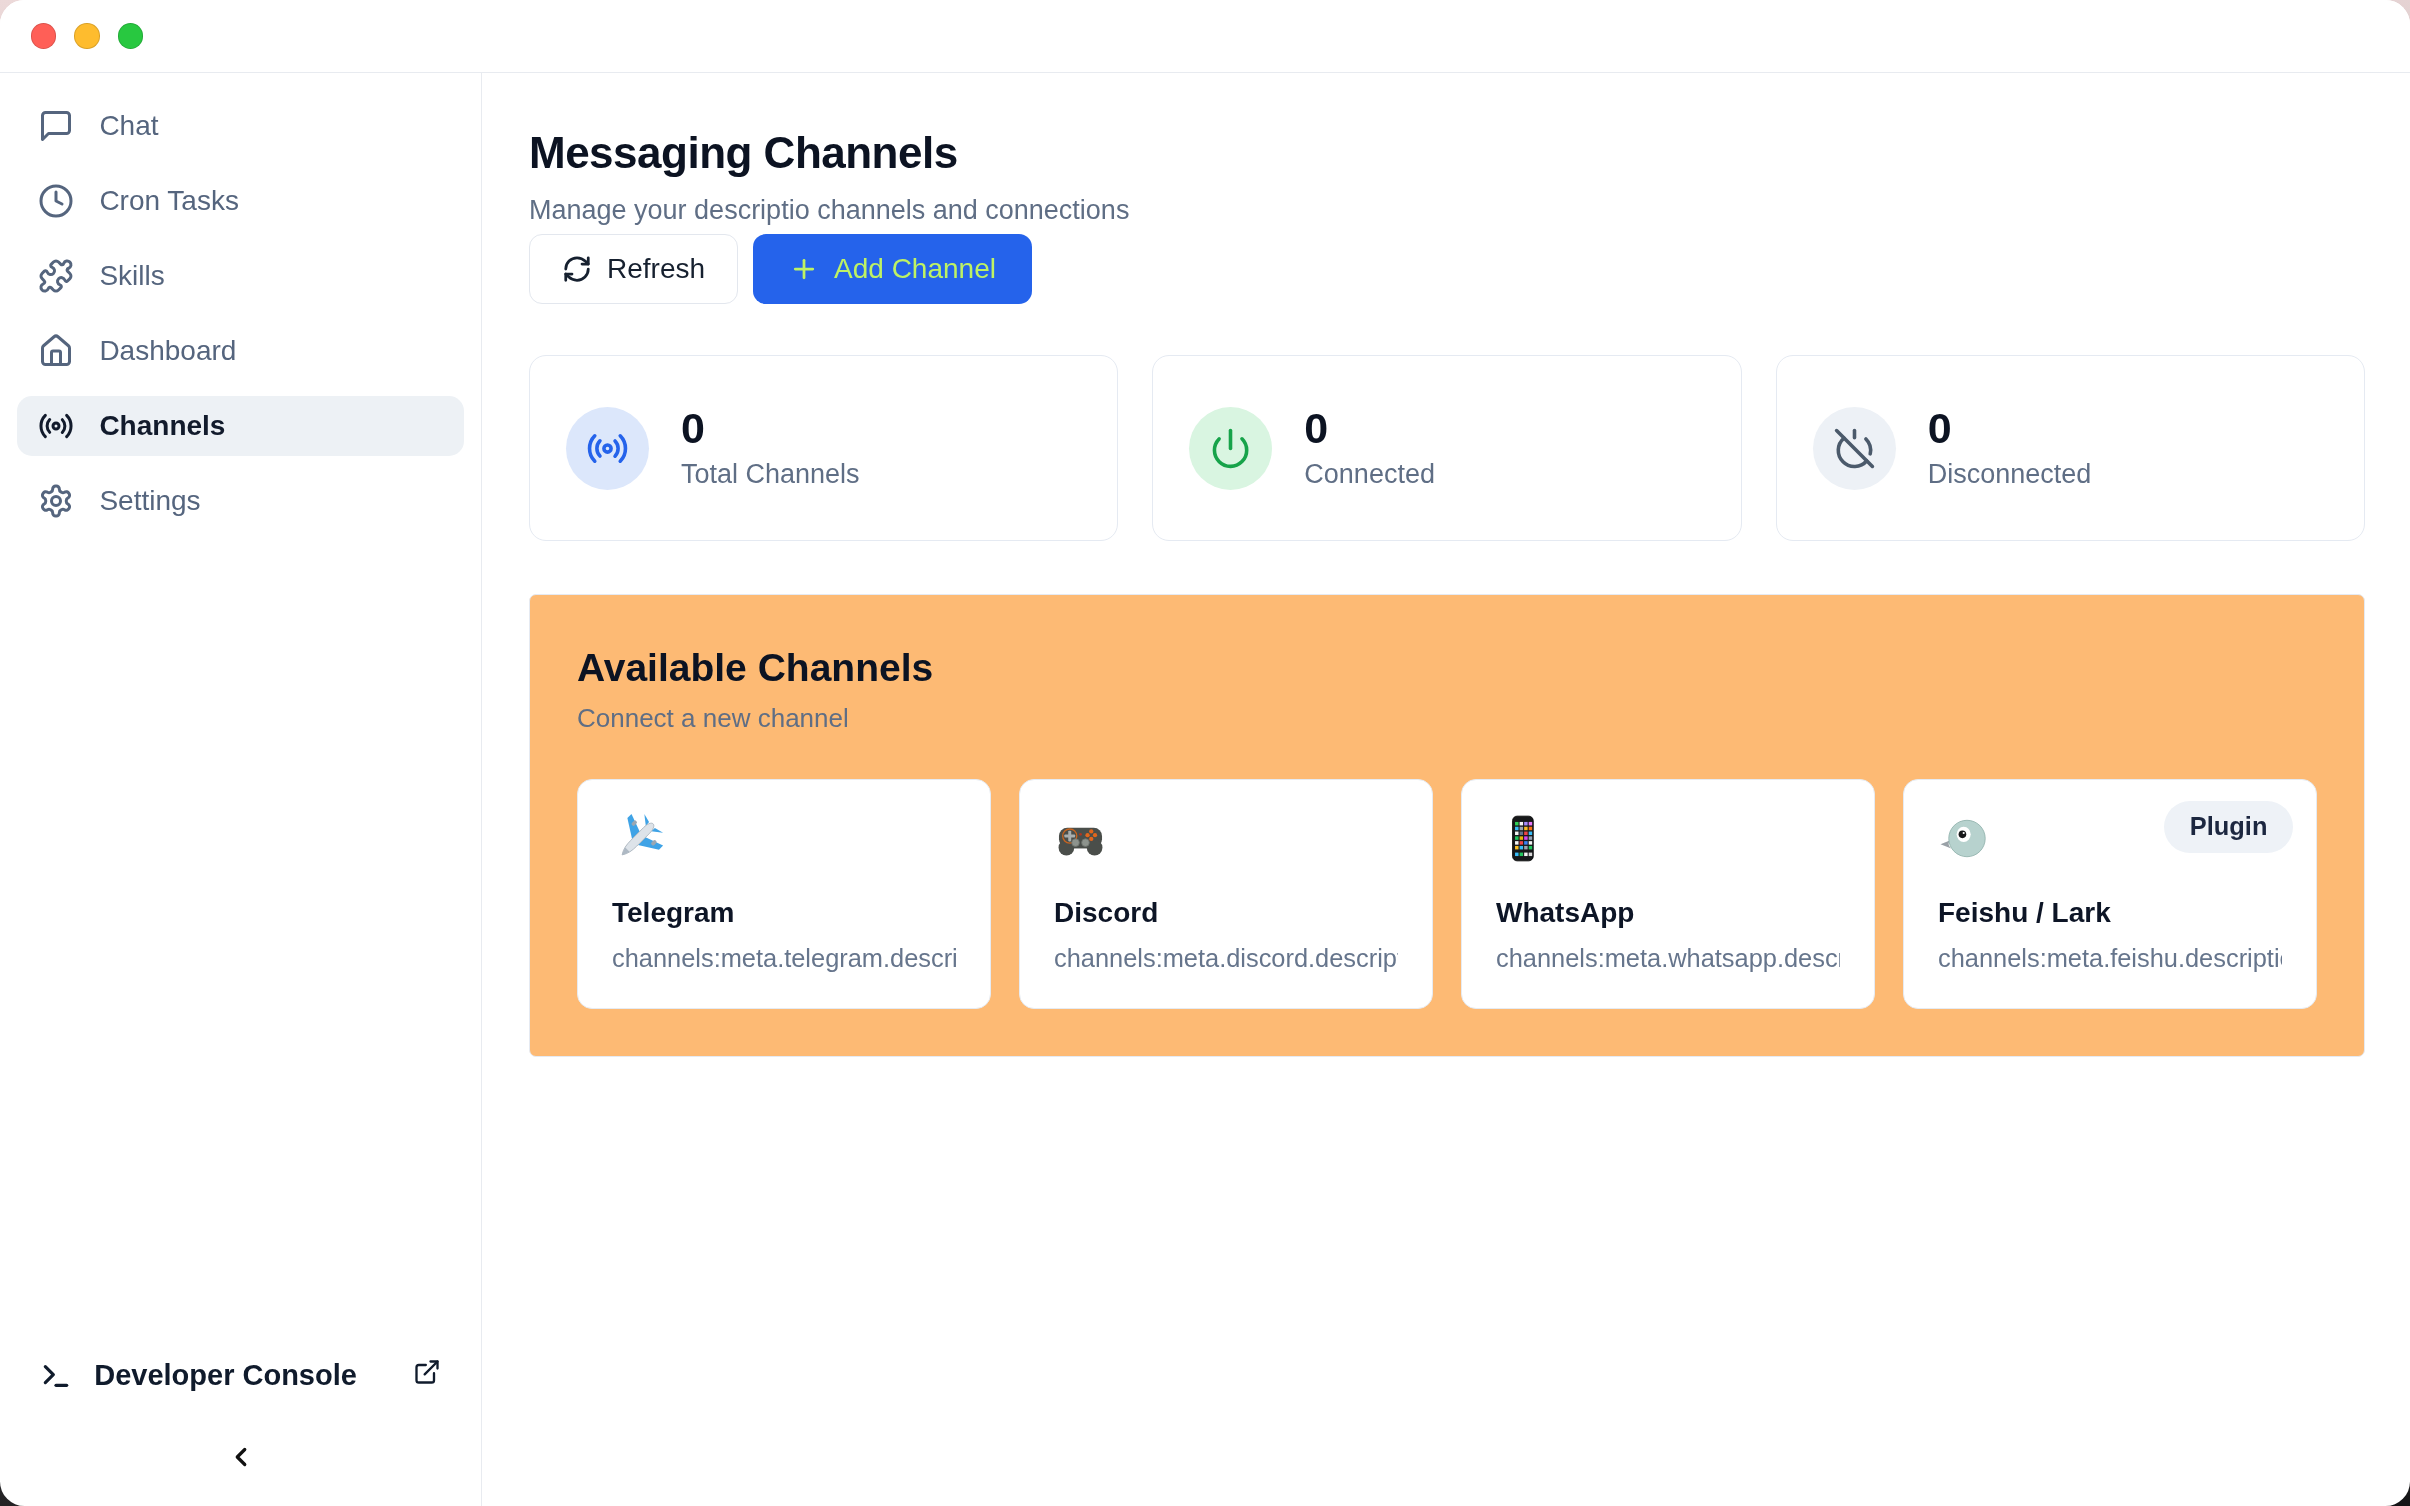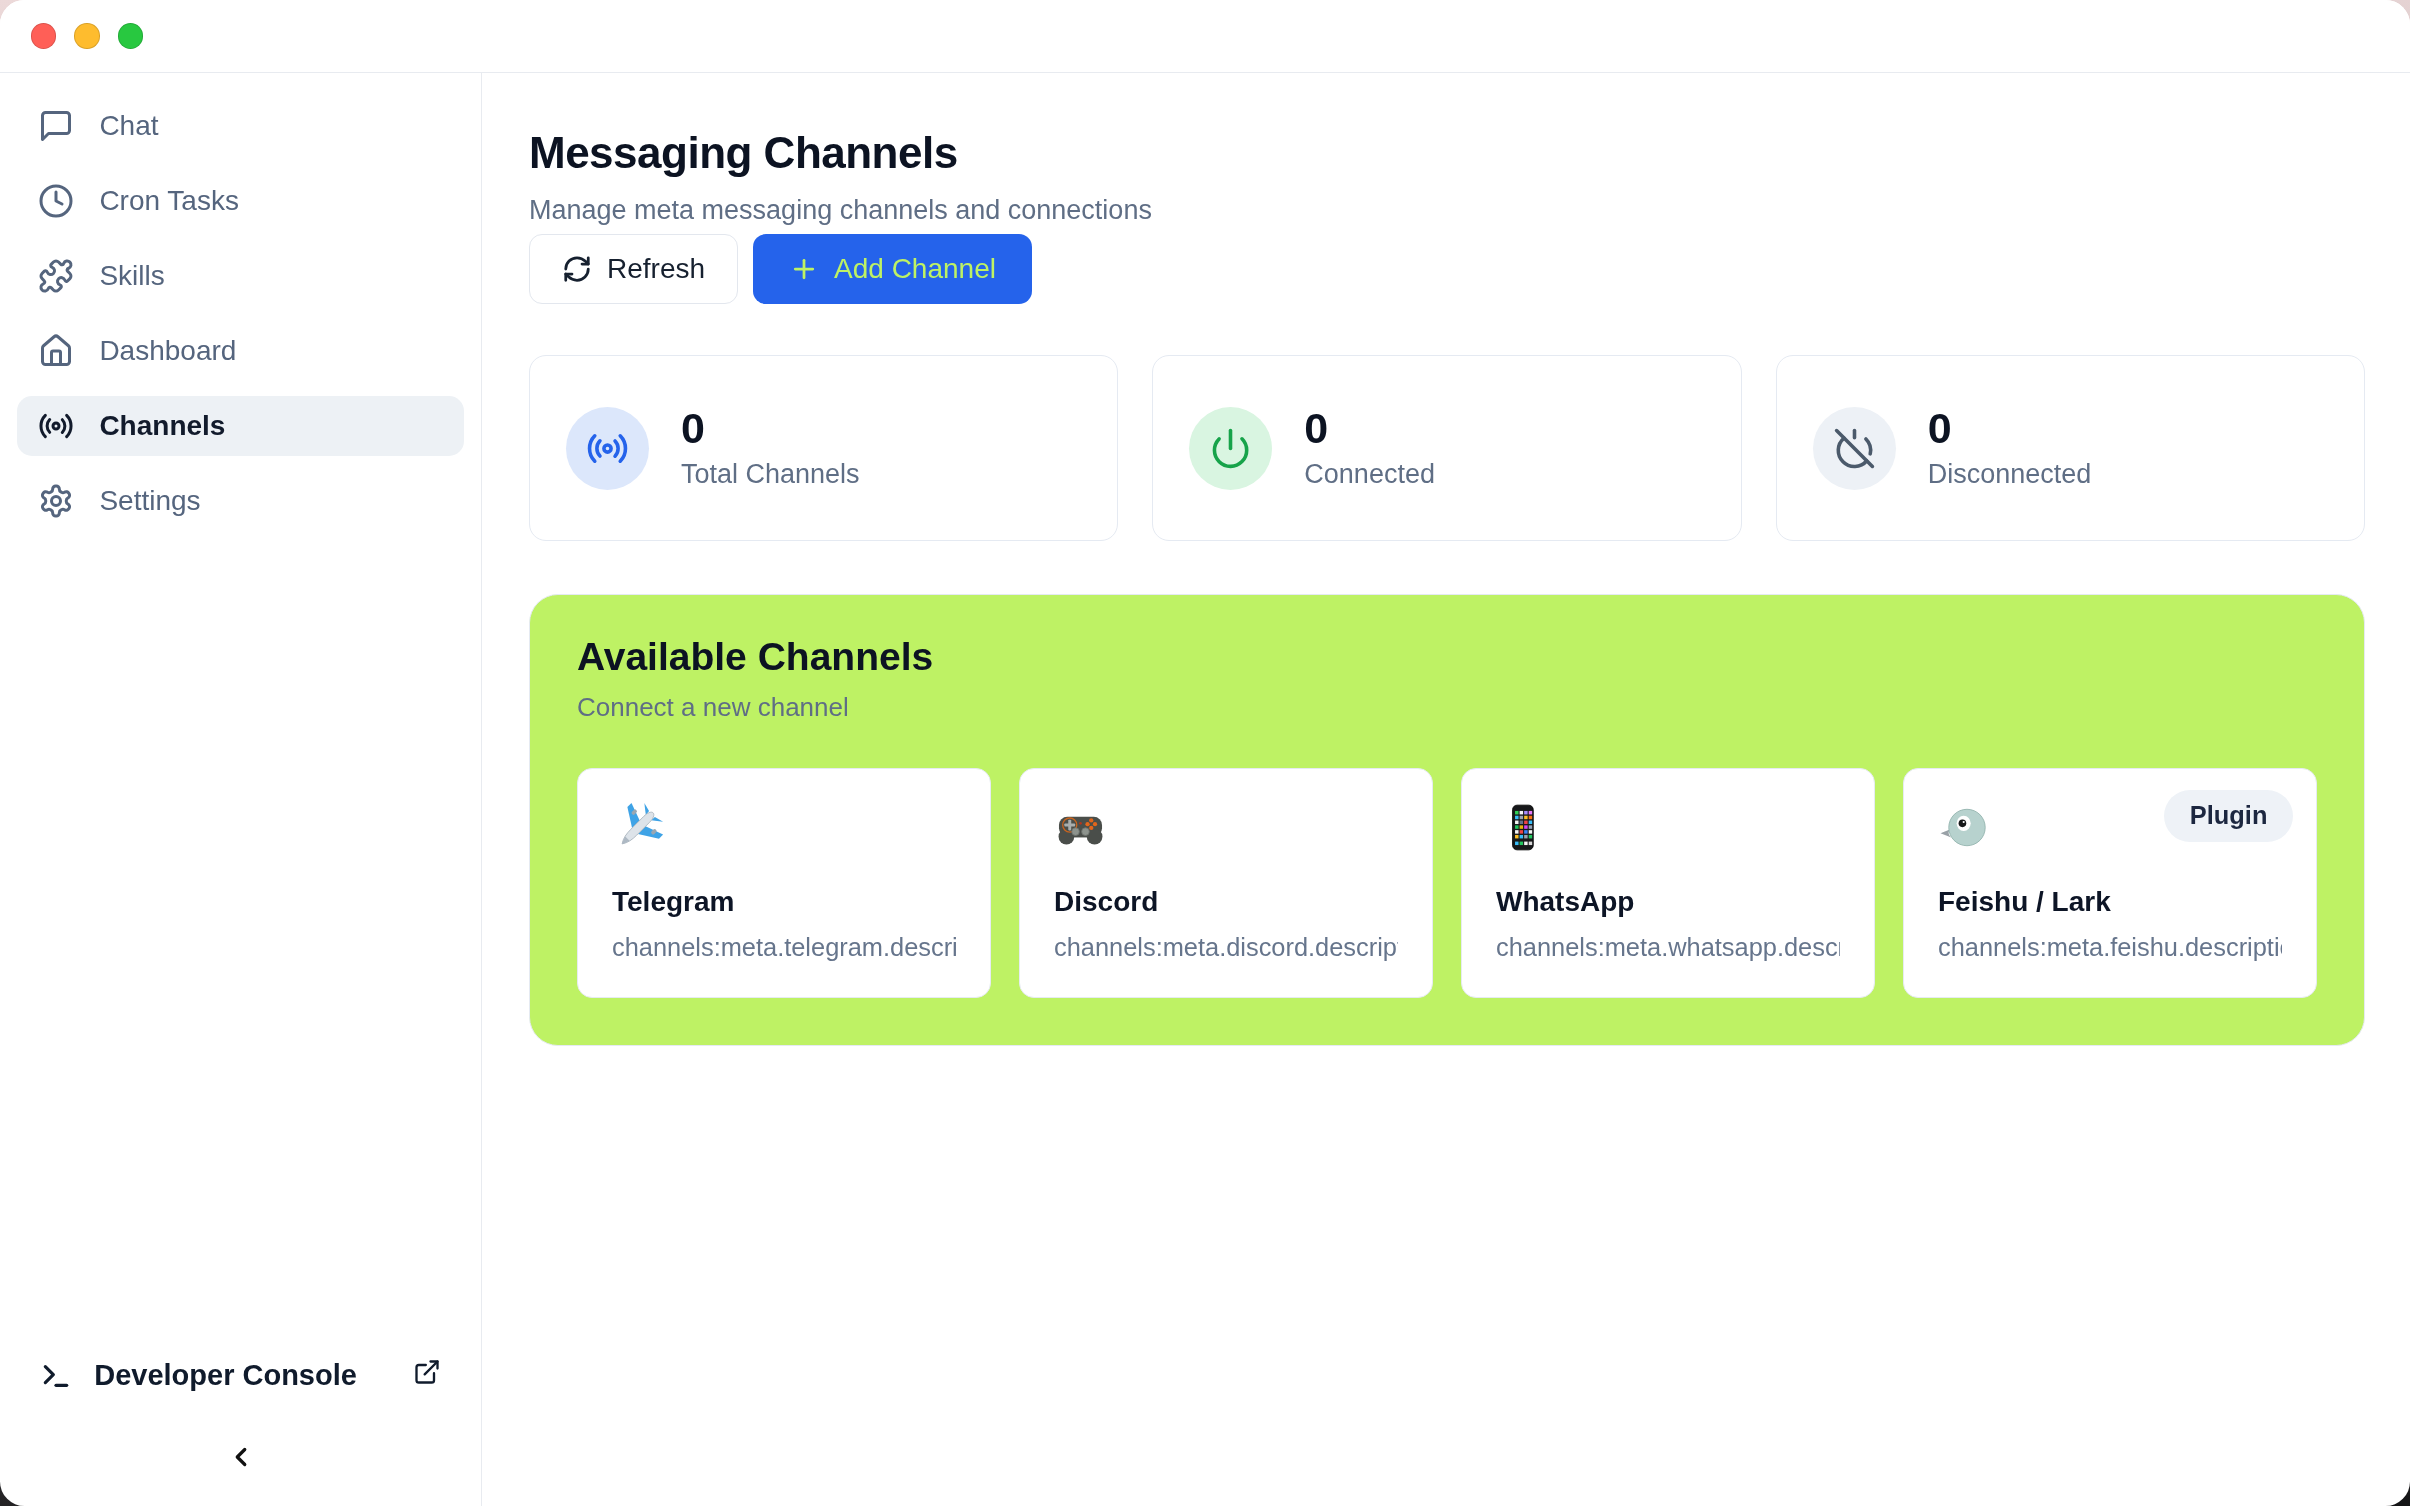--- a/index.html
+++ b/index.html
@@ -68,21 +68,21 @@
     border-radius:17px; display:flex; align-items:center; padding:0 36px; gap:32px;
   }
   .stat-badge { width:83px; height:83px; border-radius:50%; display:flex; align-items:center; justify-content:center; }
   .stat-badge svg { width:43px; height:43px; }
   .stat-badge.blue  { background:#dce7fb; color:#2563eb; }
   .stat-badge.green { background:#d9f5e1; color:#17a34a; }
   .stat-badge.gray  { background:#edf1f6; color:#4b5a6b; }
   .stat-value { font-size:43px; font-weight:800; color:#0c1322; line-height:1; }
   .stat-label { font-size:27px; color:#5f6e85; margin-top:9.4px; }
   
-  .panel { margin-top:53px; border:1.9px solid #e5eaf2; border-radius:29px; padding:41px 47px 47px; background:#bef264; }
+  .panel { margin-top:53px; border:1.9px solid #e5eaf2; border-radius:7px; padding:52px 47px 47px; background:#fdba74; }
   .panel-title { font-size:39px; font-weight:700; color:#0c1322; line-height:1.1; }
   .panel-sub { margin-top:13px; font-size:26px; color:#5f6e85; }
   .channel-grid { display:flex; gap:28px; margin-top:45px; }
   .channel-card {
     flex:1; height:230px; border:1.9px solid #e6ebf2; border-radius:15px;
     padding:32px 34px; position:relative; background:#fff; cursor:pointer;
     overflow:hidden;
   }
   .channel-emoji svg { width:53px; height:53px; }
   .channel-name { margin-top:29px; font-size:28px; font-weight:600; color:#0d1526; }
@@ -181,21 +181,21 @@
             </svg>
         </div>
       </div>
     </div>
 
     <div class="main">
 
       <div class="header-row">
         <div>
           <div class="page-title">Messaging Channels</div>
-          <div class="page-sub">Manage meta messaging channels and connections</div>
+          <div class="page-sub">Manage your descriptio channels and connections</div>
         </div>
         <div class="actions">
           <button class="btn btn-refresh">
             <svg viewBox="0 0 24 24" class="ic" style="stroke-width:2.2">
                 <path d="M3 12a9 9 0 0 1 9-9 9.75 9.75 0 0 1 6.74 2.74L21 8"></path>
                 <path d="M21 3v5h-5"></path>
                 <path d="M21 12a9 9 0 0 1-9 9 9.75 9.75 0 0 1-6.74-2.74L3 16"></path>
                 <path d="M3 21v-5h5"></path>
               </svg>
             <span>Refresh</span>

